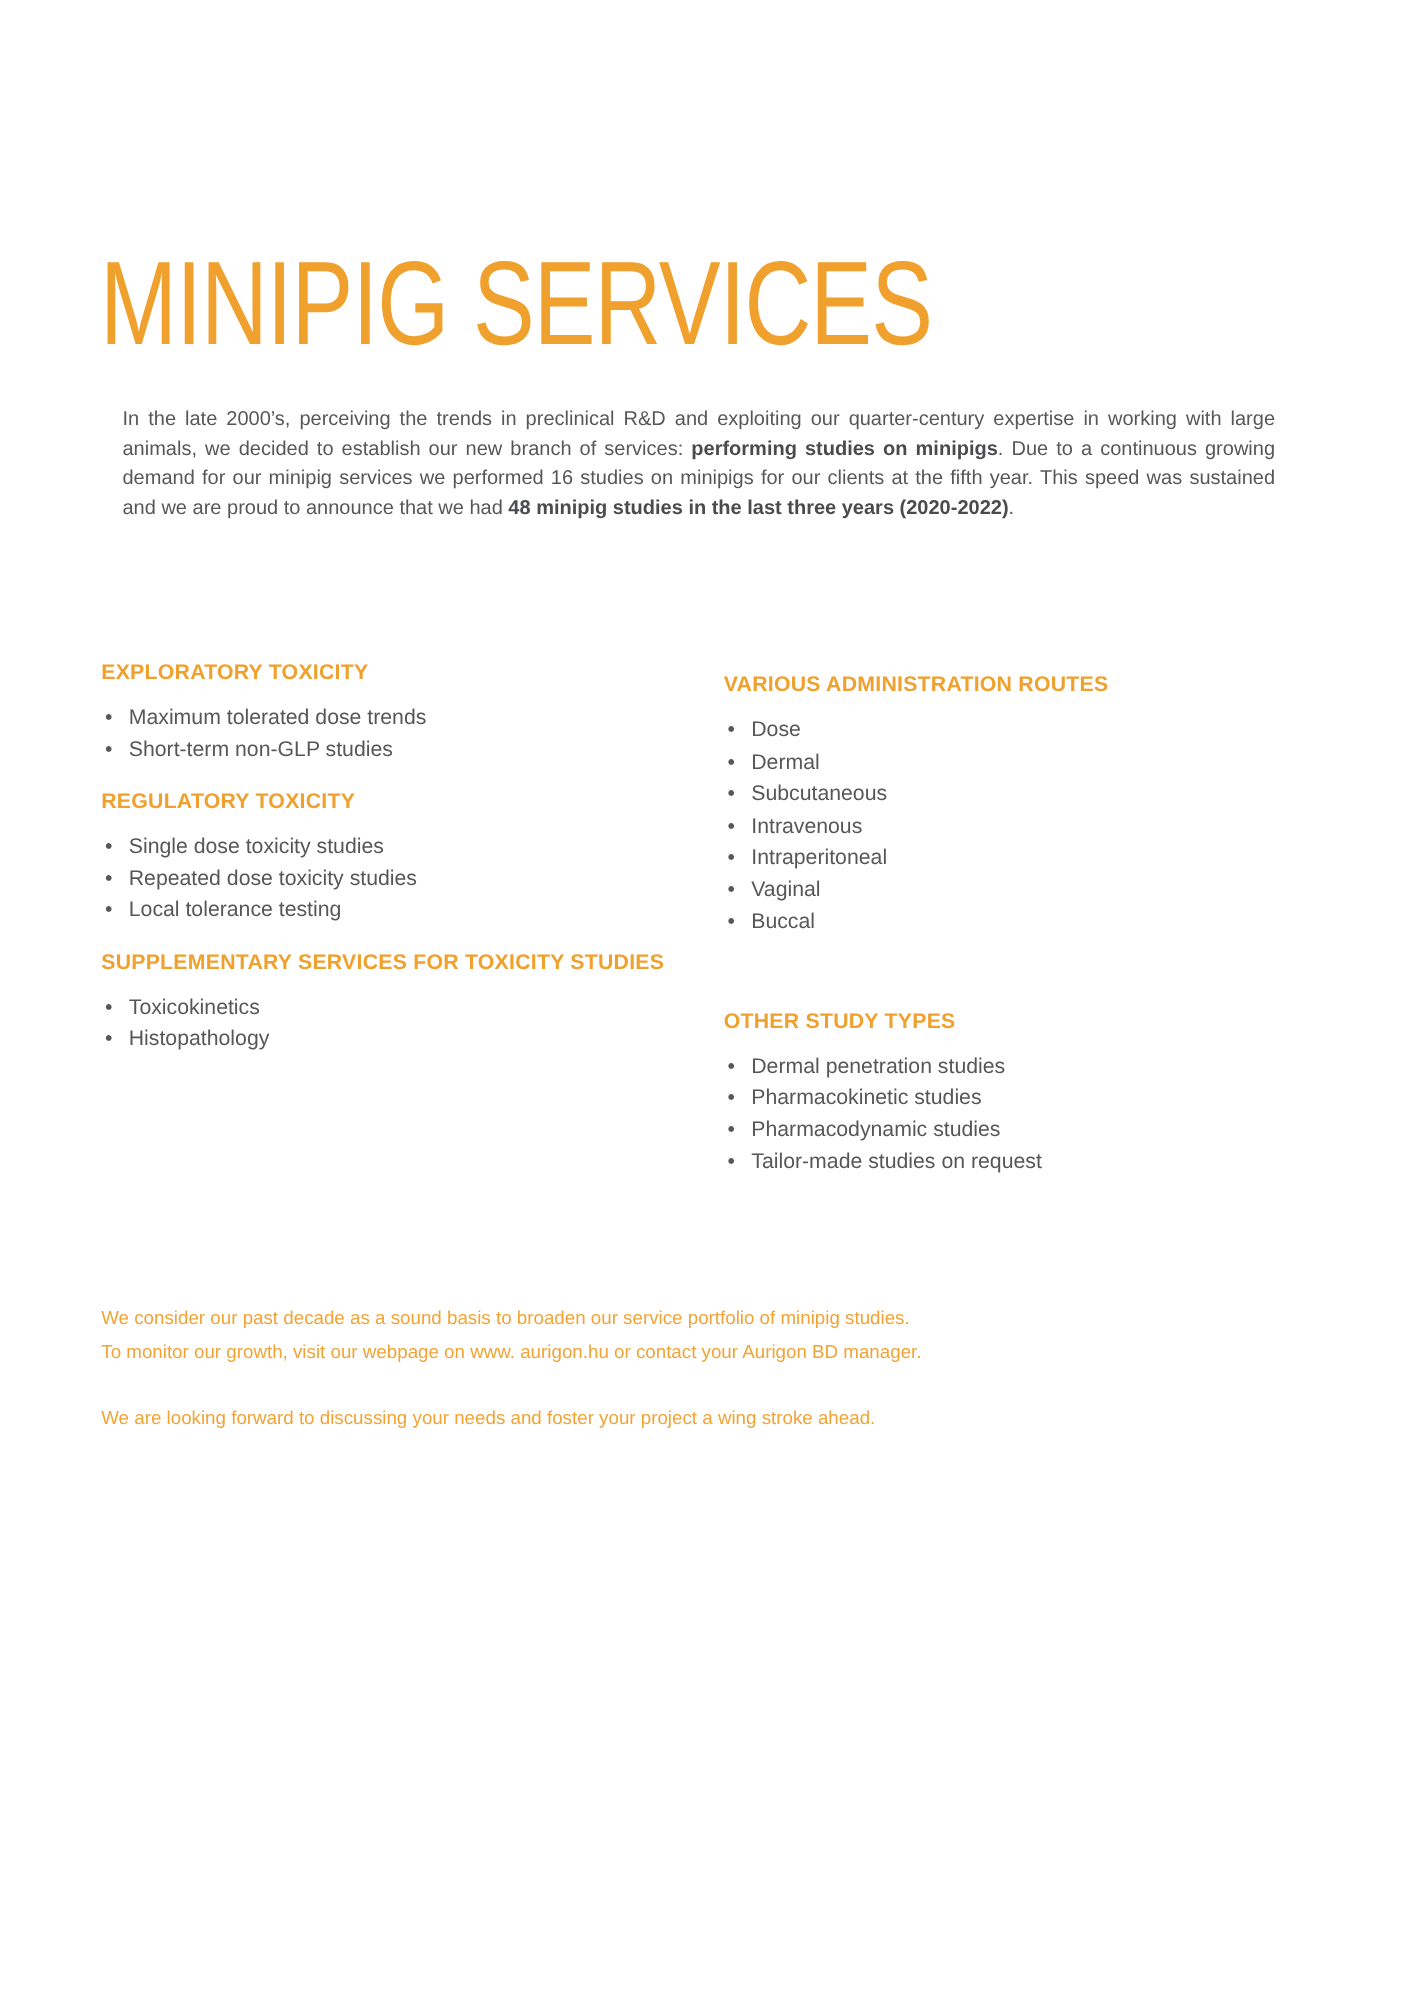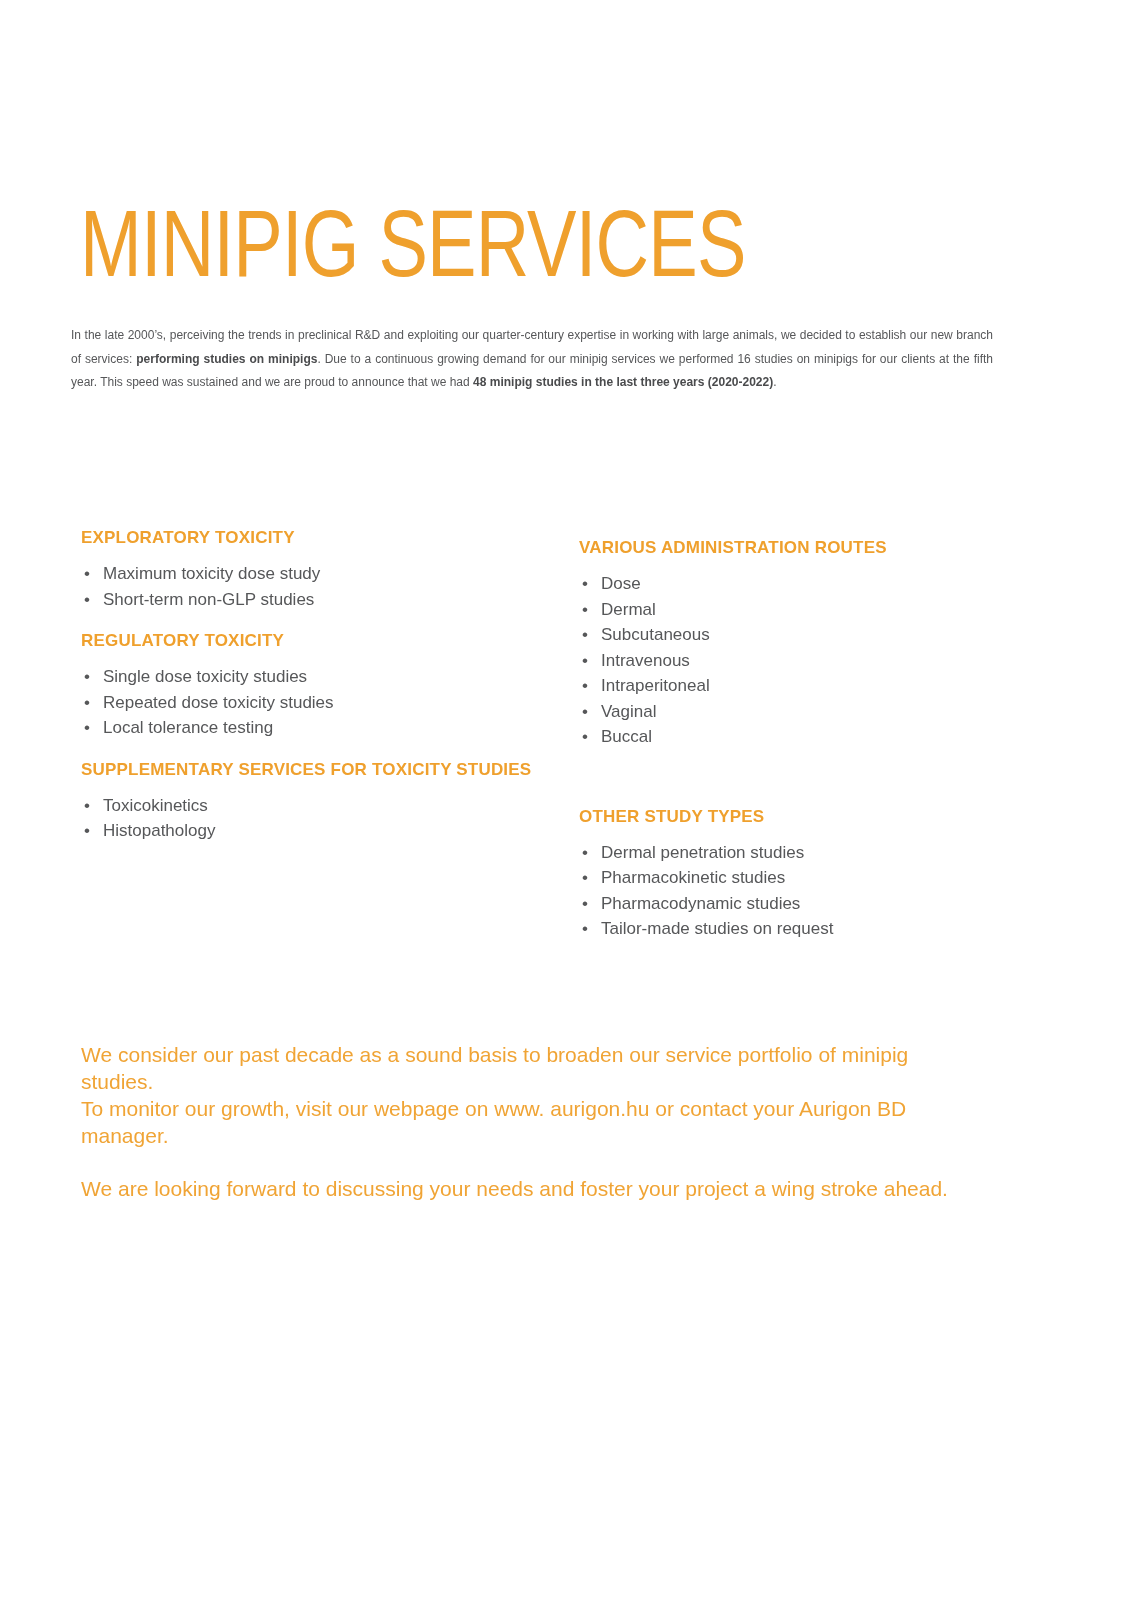--- a/index.html
+++ b/index.html
@@ -23,24 +23,24 @@
     font-weight: 400;
     letter-spacing: -1px;
     white-space: nowrap;
     color: #EFA02D;
     transform: scaleX(0.78);
     transform-origin: left top;
   }
 
   .intro {
     position: absolute;
-    left: 71px;
+    left: 98px;
     top: 324px;
     width: 922px;
-    font-size: 12px;
+    font-size: 16px;
     line-height: 23.5px;
     text-align: justify;
     color: #565759;
   }
   .intro b { color: #4a4b4d; }
 
   .col {
     position: absolute;
     width: 470px;
   }
@@ -76,41 +76,41 @@
   }
 
   .footer {
     position: absolute;
     left: 81px;
     top: 1041px;
     width: 900px;
     color: #F0A435;
   }
   .footer p {
-    font-size: 21px;
+    font-size: 15px;
     line-height: 27px;
   }
   .footer .footer-para-2 { margin-top: 26px; }
   .footer b { font-weight: 400; }
 </style>
 </head>
 <body>
 
 <div class="page">
 
   <h1 class="page-title">MINIPIG SERVICES</h1>
 
   <p class="intro"><span>In the late 2000’s, perceiving the trends in preclinical R&amp;D and exploiting our quarter-century expertise in working with large animals, we decided to establish our new branch of services: </span><b>performing studies on minipigs</b><span>. Due to a continuous growing demand for our minipig services we performed 16 studies on minipigs for our clients at the fifth year. This speed was sustained and we are proud to announce that we had </span><b>48 minipig studies in the last three years (2020-2022)</b><span>.</span></p>
 
   <div class="col col-left">
 
     <div class="section">
       <h2 class="section-heading">EXPLORATORY TOXICITY</h2>
       <ul class="bullet-list">
-        <li>Maximum toxicity dose study</li>
+        <li>Maximum tolerated dose trends</li>
         <li>Short-term non-GLP studies</li>
       </ul>
     </div>
 
     <div class="section">
       <h2 class="section-heading">REGULATORY TOXICITY</h2>
       <ul class="bullet-list">
         <li>Single dose toxicity studies</li>
         <li>Repeated dose toxicity studies</li>
         <li>Local tolerance testing</li>

